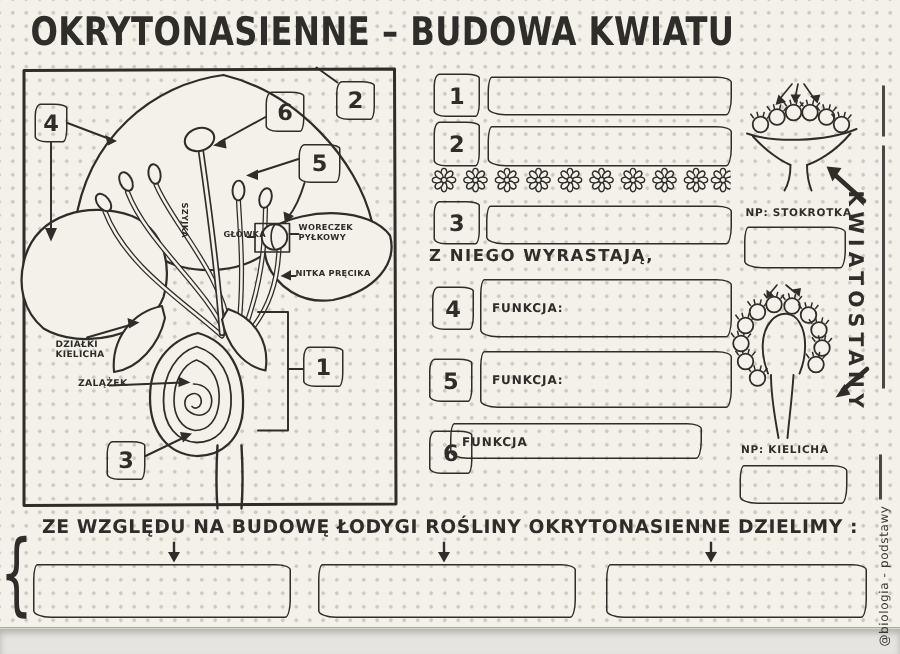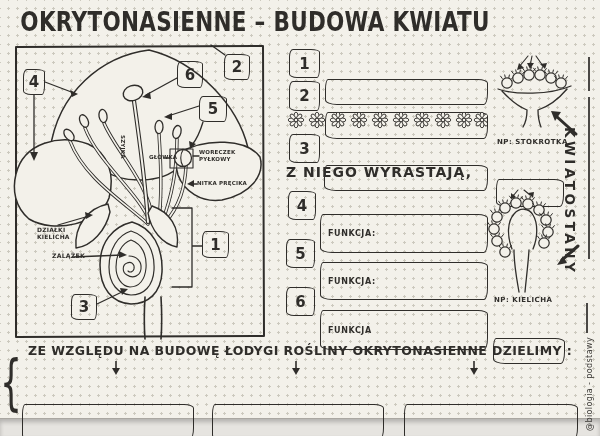--- a/index.html
+++ b/index.html
@@ -10,21 +10,21 @@
     background-image:radial-gradient(circle,#ccc9be 1px,transparent 1.35px);
     background-size:9px 9px;background-position:4px 4px;
     border-bottom:1px solid #aaa7a1;}
   .desk{position:absolute;left:0;top:419px;width:600px;height:17px;background:#e6e4e0;
     box-shadow:inset 0 3px 4px rgba(0,0,0,0.22);}
   .abs{position:absolute;}
   .title{position:absolute;left:20px;top:7px;width:470px;margin:0;text-align:center;
     font-size:21.5px;font-weight:900;letter-spacing:0.3px;transform:scaleY(1.22);transform-origin:top center;
     white-space:nowrap;}
   .sketch{border:1.6px solid var(--ink);border-radius:3px 10px 4px 12px / 10px 4px 12px 5px;
-    box-sizing:border-box;background:transparent;margin-top:28px;}
+    box-sizing:border-box;background:transparent;}
   .numbox{position:absolute;display:flex;align-items:center;justify-content:center;
     border:1.7px solid var(--ink);border-radius:4px 9px 3px 8px / 8px 3px 9px 4px;
     box-sizing:border-box;font-weight:bold;font-size:15px;background:transparent;}
   .blank{position:absolute;}
   .funcbox{position:absolute;display:flex;align-items:center;justify-content:flex-start;
     padding-left:7px;font-size:8px;font-weight:bold;letter-spacing:0.6px;}
   .caption{position:absolute;font-weight:bold;white-space:nowrap;}
   .tinylabel{position:absolute;font-size:5.8px;font-weight:bold;line-height:1.2;letter-spacing:0.2px;}
   .vert{writing-mode:vertical-rl;}
   .heading-vert{position:absolute;left:562px;top:127px;height:172px;font-size:13.5px;font-weight:900;
@@ -197,40 +197,40 @@
     <use href="#dflower" x="156" y="11"></use>
     <use href="#dflower" x="177" y="11"></use>
     <use href="#dflower" x="195" y="11"></use>
   </svg>
 
   <div class="numbox" style="left:289px;top:134px;width:31px;height:29px">
     <span>3</span>
     </div>
   <div class="blank sketch" style="left:324px;top:137px;width:164px;height:26px"></div>
 
-  <span class="caption" style="left:286px;top:164px;font-size:14px;letter-spacing:1px">Z NIEGO WYRASTAJĄ,</span>
+  <span class="caption" style="left:286px;top:164px;font-size:11px;letter-spacing:1px">Z NIEGO WYRASTAJĄ,</span>
 
   <div class="numbox" style="left:288px;top:191px;width:28px;height:29px">
     <span>4</span>
     </div>
   <div class="funcbox sketch" style="left:320px;top:186px;width:168px;height:39px">
     <span>FUNKCJA:</span>
     </div>
 
   <div class="numbox" style="left:286px;top:239px;width:29px;height:29px">
     <span>5</span>
     </div>
   <div class="funcbox sketch" style="left:320px;top:234px;width:168px;height:38px">
     <span>FUNKCJA:</span>
     </div>
 
   <div class="numbox" style="left:286px;top:287px;width:29px;height:29px">
     <span>6</span>
     </div>
-  <div class="funcbox sketch" style="left:320px;top:282px;width:168px;height:40px">
+  <div class="funcbox sketch" style="left:300px;top:282px;width:168px;height:24px">
     <span>FUNKCJA</span>
     </div>
 
   <svg class="abs" style="left:490px;top:52px" width="92" height="86" viewBox="0 0 92 86">
     <g stroke="#2f2d2a" fill="none" stroke-width="1.3" stroke-linecap="round">
       <path d="M8,37 C24,43 60,43 81,34"></path>
       <path d="M12,39 C22,50 32,56 37,58 C37,64 36,70 33,75"></path>
       <path d="M77,37 C66,50 54,56 48,58 C48,64 49,70 51,75"></path>
       <path d="M38,4 L29,15 M42,4 L40,14 M46,4 L53,14" stroke-width="1.1"></path>
       <path d="M86,82 L66,64" stroke-width="3"></path>

